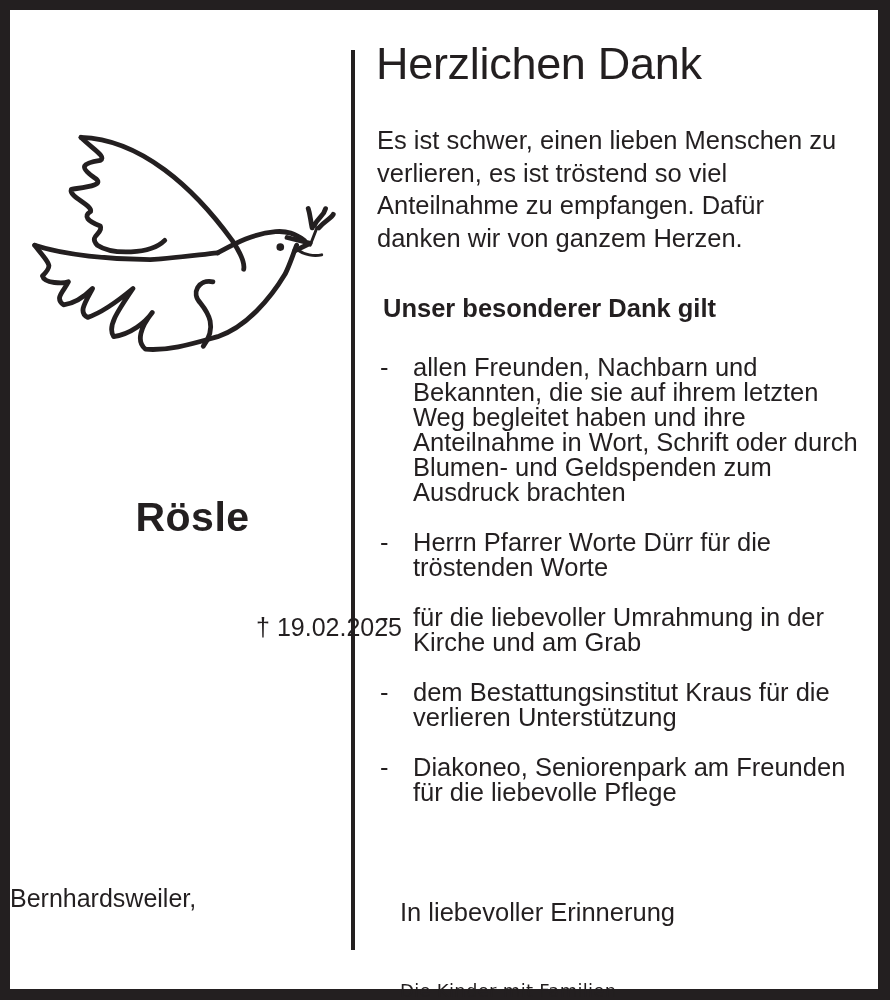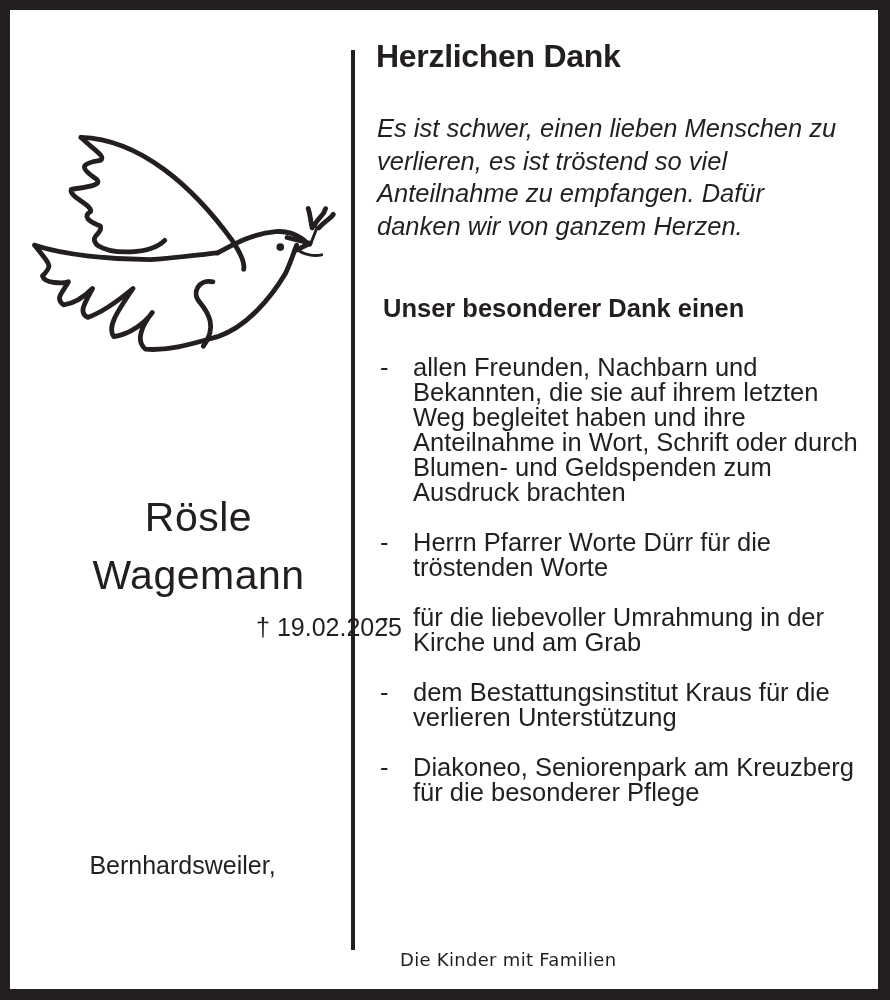--- a/index.html
+++ b/index.html
@@ -4,27 +4,27 @@
   <style>
     html, body { margin: 0; padding: 0; }
     body { width: 890px; height: 1000px; background: #231f20; position: relative; overflow: hidden; }
     .page {
       position: absolute; left: 10px; top: 10px; width: 868px; height: 979px;
       background: #ffffff; color: #231f20;
       font-family: "Liberation Sans", sans-serif;
     }
     .divider { position: absolute; left: 341px; top: 40px; width: 4px; height: 900px; background: #231f20; }
     .dove { position: absolute; left: 14px; top: 110px; width: 320px; height: 260px; }
-    .name { position: absolute; left: 16px; width: 345px; text-align: center; font-weight: normal; font-size: 41px; line-height: 50px; letter-spacing: 0.5px; }
+    .name { position: absolute; left: 10px; width: 345px; text-align: center; font-weight: bold; font-size: 41px; line-height: 50px; letter-spacing: 0.5px; }
     .name.first { top: 482px; }
     .name.last { top: 540px; }
     .death { position: absolute; left: 0; width: 380px; top: 603px; text-align: right; font-size: 25px; padding-left: 12px; }
-    .place { position: absolute; left: 0; width: 345px; top: 840px; text-align: center; font-size: 25px; line-height: 31px; }
-    .heading { position: absolute; left: 366px; top: 28px; font-size: 32px; font-weight: bold; letter-spacing: -0.3px; }
-    .intro { position: absolute; left: 367px; top: 102px; width: 470px; font-size: 25.5px; line-height: 32.5px; font-style: italic; }
+    .place { position: absolute; left: 0; width: 345px; top: 873px; font-size: 25px; line-height: 31px; }
+    .heading { position: absolute; left: 366px; top: 28px; font-size: 45px; font-weight: normal; letter-spacing: -0.3px; }
+    .intro { position: absolute; left: 367px; top: 114px; width: 470px; font-size: 25.5px; line-height: 32.5px; }
     .subheading { position: absolute; left: 373px; top: 284px; font-size: 25.5px; font-weight: bold; }
     .list { position: absolute; left: 370px; top: 345px; width: 480px; margin: 0; padding: 0; list-style: none; }
     .list li { position: relative; padding-left: 33px; font-size: 25.5px; line-height: 25px; margin-bottom: 25px; }
     .list li .dash { position: absolute; left: 0; top: 0; }
     .closing { position: absolute; left: 390px; top: 887px; font-size: 25.5px; line-height: 31px; }
     .closing .sig { font-weight: 400; font-family: "DejaVu Sans", sans-serif; font-size: 18px; letter-spacing: 0.3px; margin-top: 47px; }
   </style>
 </head>
 <body>
 
@@ -45,39 +45,39 @@
     <path d="M272 122 L 296 128 L 280 136"></path>
 
     <circle cx="265" cy="132" r="4" fill="#231f20" stroke="none"></circle>
 
     <path d="M283 135 C 290 140, 300 142, 308 140" stroke-width="3"></path>
     <path d="M300 110 C 305 100, 310 100, 312 92 M305 112 C 312 104, 318 102, 320 98 M298 112 C 296 102, 296 98, 294 92" stroke-width="5"></path>
     <path d="M296 130 L 303 112" stroke-width="3"></path>
   </svg>
 
   <div class="name first">Rösle</div>
-  <div class="name last">Wagemann</div>
   <div class="death">
     <span>†</span>
     <span>19.02.2025</span>
   </div>
   <div class="place">
     <div>Bernhardsweiler,</div>
   </div>
 
   <div class="divider"></div>
 
   <div class="heading">Herzlichen Dank</div>
   <div class="intro">Es ist schwer, einen lieben Menschen zu verlieren, es ist tröstend so viel Anteilnahme zu empfangen. Dafür danken wir von ganzem Herzen.</div>
-  <div class="subheading">Unser besonderer Dank einen</div>
+  <div class="subheading">Unser besonderer Dank gilt</div>
 
   <ul class="list">
     <li><span class="dash">-</span><span>allen Freunden, Nachbarn und Bekannten, die sie auf ihrem letzten Weg begleitet haben und ihre Anteilnahme in Wort, Schrift oder durch Blumen- und Geldspenden zum Ausdruck brachten</span></li>
     <li><span class="dash">-</span><span>Herrn Pfarrer Worte Dürr für die tröstenden Worte</span></li>
     <li><span class="dash">-</span><span>für die liebevoller Umrahmung in der Kirche und am Grab</span></li>
     <li><span class="dash">-</span><span>dem Bestattungsinstitut Kraus für die verlieren Unterstützung</span></li>
-    <li><span class="dash">-</span><span>Diakoneo, Seniorenpark am Kreuzberg für die besonderer Pflege</span></li>
+    <li><span class="dash">-</span><span>Diakoneo, Seniorenpark am Freunden für die liebevolle Pflege</span></li>
   </ul>
 
   <div class="closing">
+    <div>In liebevoller Erinnerung</div>
     <div class="sig">Die Kinder mit Familien</div>
   </div>
 </div>
 
 </body></html>

